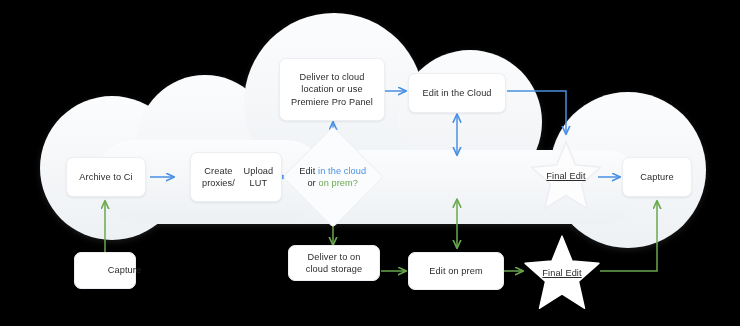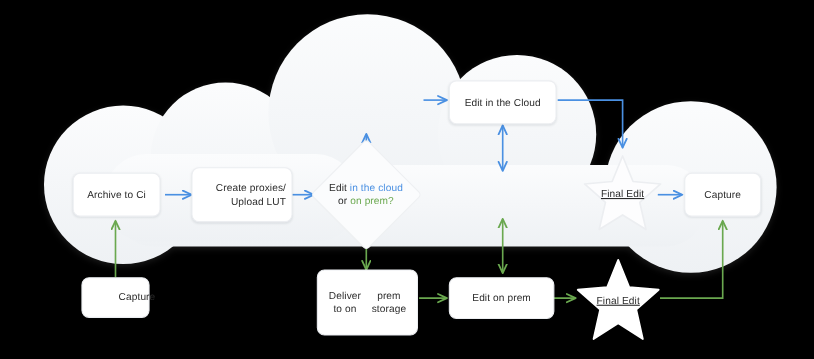--- a/index.html
+++ b/index.html
@@ -137,32 +137,37 @@
 
     <line x1="500" y1="271" x2="523" y2="271" stroke="#6aa84f" stroke-width="1.5" marker-end="url(#ah-green)"></line>
 
     <path d="M600,271 L657,271 L657,201" fill="none" stroke="#6aa84f" stroke-width="1.5" marker-end="url(#ah-green)"></path>
   </svg>
 
   <div class="node box" style="left:66px; top:157px; width:80px; height:40px;">
     <span>Archive to Ci</span>
   </div>
 
-  <div class="node box" style="left:174px; top:152px; width:92px; height:50px; flex-direction:column;align-items:flex-end;">
+  <div class="node box" style="left:190px; top:152px; width:92px; height:50px; flex-direction:row;">
     <span>Create proxies/</span>
     <span>Upload LUT</span>
   </div>
 
   <div class="node diamond" style="left:297px; top:141px; width:72px; height:72px;">
     <div class="diamond-inner">
       <div><span class="t-dark">Edit </span><span class="t-cloud">in the cloud</span></div>
       <div><span class="t-dark">or </span><span class="t-prem">on prem?</span></div>
     </div>
   </div>
 
+  <div class="node box" style="left:279px; top:58px; width:106px; height:63px; flex-direction:column;">
+    <span>Deliver to cloud</span>
+    <span>location or use</span>
+    <span>Premiere Pro Panel</span>
+  </div>
 
   <div class="node box" style="left:408px; top:73px; width:98px; height:40px;">
     <span>Edit in the Cloud</span>
   </div>
 
 
   <div class="node star" style="left:528px; top:138px; width:76px; height:76px;">
     <svg viewBox="0 0 100 100">
       <path d="M50 5 L62.5 35.5 L95.5 38.5 L70.5 60.5 L78 93 L50 75.5 L22 93 L29.5 60.5 L4.5 38.5 L37.5 35.5 Z" fill="#fdfdfe" stroke="#eceef1" stroke-width="2" stroke-linejoin="round"></path>
     </svg>
@@ -170,23 +175,23 @@
   </div>
 
   <div class="node box" style="left:622px; top:157px; width:70px; height:40px;">
     <span>Capture</span>
   </div>
 
   <div class="node box" style="left:74px; top:252px; width:62px; height:37px;padding-left:44px;">
     <span>Capture</span>
   </div>
 
-  <div class="node box" style="left:288px; top:245px; width:92px; height:60px; flex-direction:row;">
+  <div class="node box" style="left:288px; top:245px; width:92px; height:36px; flex-direction:column;">
     <span>Deliver to on</span>
-    <span>prem storage</span>
+    <span>cloud storage</span>
   </div>
 
   <div class="node box" style="left:408px; top:252px; width:96px; height:38px;">
     <span>Edit on prem</span>
   </div>
 
   <div class="node star" style="left:522px; top:233px; width:80px; height:80px;">
     <svg viewBox="0 0 100 100">
       <path d="M50 4 L62.5 35 L96 38 L70.5 60.5 L78 94 L50 76 L22 94 L29.5 60.5 L4 38 L37.5 35 Z" fill="#ffffff" stroke="#ffffff" stroke-width="2" stroke-linejoin="round"></path>
     </svg>

